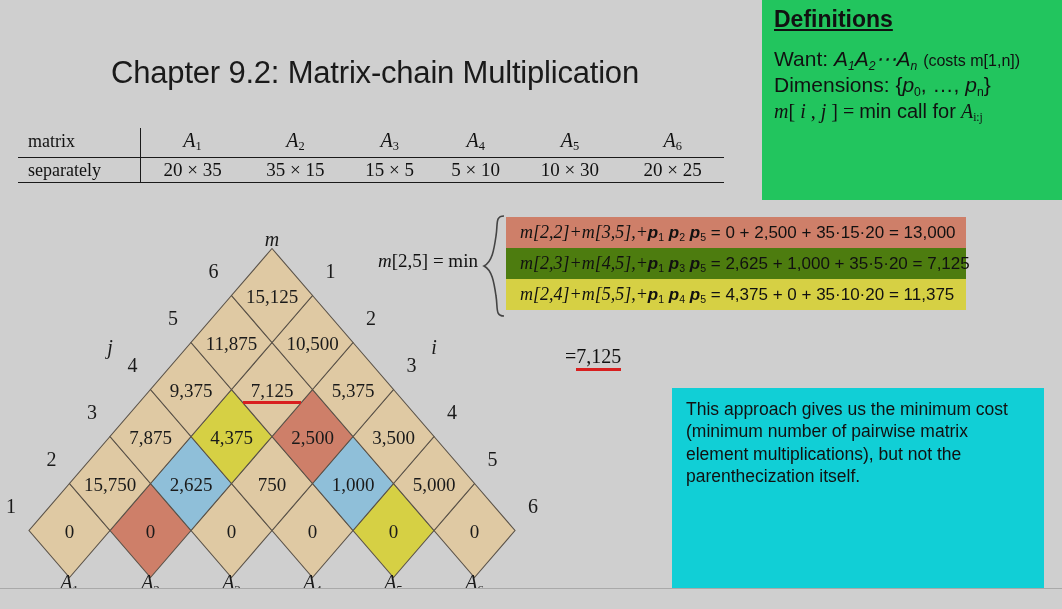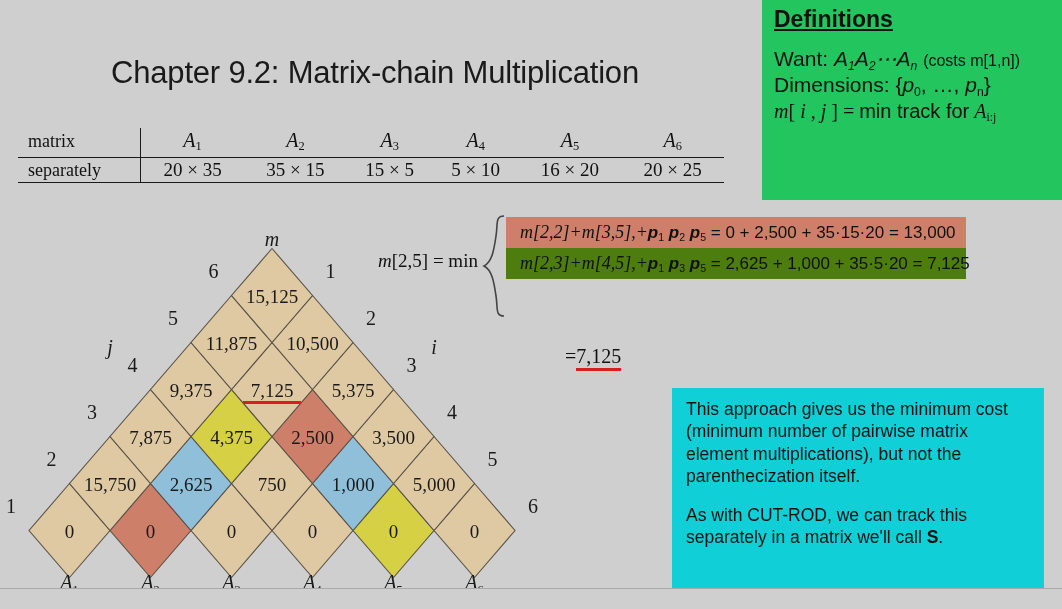--- a/index.html
+++ b/index.html
@@ -134,67 +134,69 @@
       <td class="hcell serif"><span class="it">A</span><sub class="s">4</sub></td>
       <td class="hcell serif"><span class="it">A</span><sub class="s">5</sub></td>
       <td class="hcell serif"><span class="it">A</span><sub class="s">6</sub></td>
     </tr>
     <tr class="midrule bottomrule">
       <td class="rowlabel serif">separately</td>
       <td class="cell serif">20 × 35</td>
       <td class="cell serif">35  × 15</td>
       <td class="cell serif">15  × 5</td>
       <td class="cell serif">5 × 10</td>
-      <td class="cell serif">16  × 20</td>
+      <td class="cell serif">10  × 30</td>
       <td class="cell serif">20  × 25</td>
     </tr>
   </tbody>
     </table>
 </div>
 
 <div id="defs">
   <div class="dtitle">Definitions</div>
   <div class="dline">
     <span>Want: </span><span class="it" style="font-weight:500"><i>A</i><sub>1</sub><i>A</i><sub>2</sub>⋯<i>A</i><sub>n</sub></span> <span class="small">(costs m[1,n])</span>
   </div>
   <div class="dline">
     Dimensions: {<i>p</i><sub>0</sub>, …, <i>p</i><sub>n</sub>}
   </div>
   <div class="dline serif" style="font-size:20px">
-    <i>m</i>[ <i>i</i> , <i>j</i> ] = <span style="font-family:'Liberation Sans',sans-serif">min track for</span> <i>A</i><sub>i:j</sub>
+    <i>m</i>[ <i>i</i> , <i>j</i> ] = <span style="font-family:'Liberation Sans',sans-serif">min call for</span> <i>A</i><sub>i:j</sub>
   </div>
 </div>
 
 <div id="minlabel">
   <i>m</i>[2,5] = min
 </div>
 
 <div id="brace">
   <svg width="24" height="104" viewBox="0 0 24 104">
     <path d="M22 2 C13 2, 16 10, 14 22 C12 36, 10 48, 2 52 C10 56, 12 68, 14 82 C16 94, 13 102, 22 102" fill="none" stroke="#444" stroke-width="1.6"></path>
   </svg>
 </div>
 
 <div id="eqbox">
   <div class="eqrow" style="background:#ce7f69">
     <span class="mi">m[2,2]+m[3,5],+</span><span class="pv">p<sub>1</sub> p<sub>2</sub> p<sub>5</sub></span> <span>= 0 + 2,500 + 35·15·20 = 13,000</span>
   </div>
   <div class="eqrow" style="background:#4d7c0f">
     <span class="mi">m[2,3]+m[4,5],+</span><span class="pv">p<sub>1</sub> p<sub>3</sub> p<sub>5</sub></span> <span>= 2,625 + 1,000 + 35·5·20 = 7,125</span>
   </div>
+  <div class="eqrow" style="background:#d6d044">
+    <span class="mi">m[2,4]+m[5,5],+</span><span class="pv">p<sub>1</sub> p<sub>4</sub> p<sub>5</sub></span> <span>= 4,375 + 0 + 35·10·20 = 11,375</span>
+  </div>
 </div>
 
 <div id="result">
   <span>=</span><u class="red">7,125</u>
 </div>
 
 <div id="note">
   <p>This approach gives us the minimum cost (minimum number of pairwise matrix element multiplications), but not the parenthecization itself.</p>
   <div class="gap"></div>
-  <p><span>As with CUT-ROD, we can track this separately in a matrix we'll call </span><b>S</b><span>.</span></p>
 </div>
 
 <div id="pyramid">
   <svg id="pyr-svg" width="540" height="387" viewBox="0 0 540 387">
       <polygon points="69.5,261.5 110,308.5 69.5,355.5 29,308.5" fill="#dfc9a3" stroke="#5a5248" stroke-width="1.1"></polygon>
       <polygon points="150.5,261.5 191,308.5 150.5,355.5 110,308.5" fill="#ce7f69" stroke="#5a5248" stroke-width="1.1"></polygon>
       <polygon points="231.5,261.5 272,308.5 231.5,355.5 191,308.5" fill="#dfc9a3" stroke="#5a5248" stroke-width="1.1"></polygon>
       <polygon points="312.5,261.5 353,308.5 312.5,355.5 272,308.5" fill="#dfc9a3" stroke="#5a5248" stroke-width="1.1"></polygon>
       <polygon points="393.5,261.5 434,308.5 393.5,355.5 353,308.5" fill="#d6d044" stroke="#5a5248" stroke-width="1.1"></polygon>
       <polygon points="474.5,261.5 515,308.5 474.5,355.5 434,308.5" fill="#dfc9a3" stroke="#5a5248" stroke-width="1.1"></polygon>

